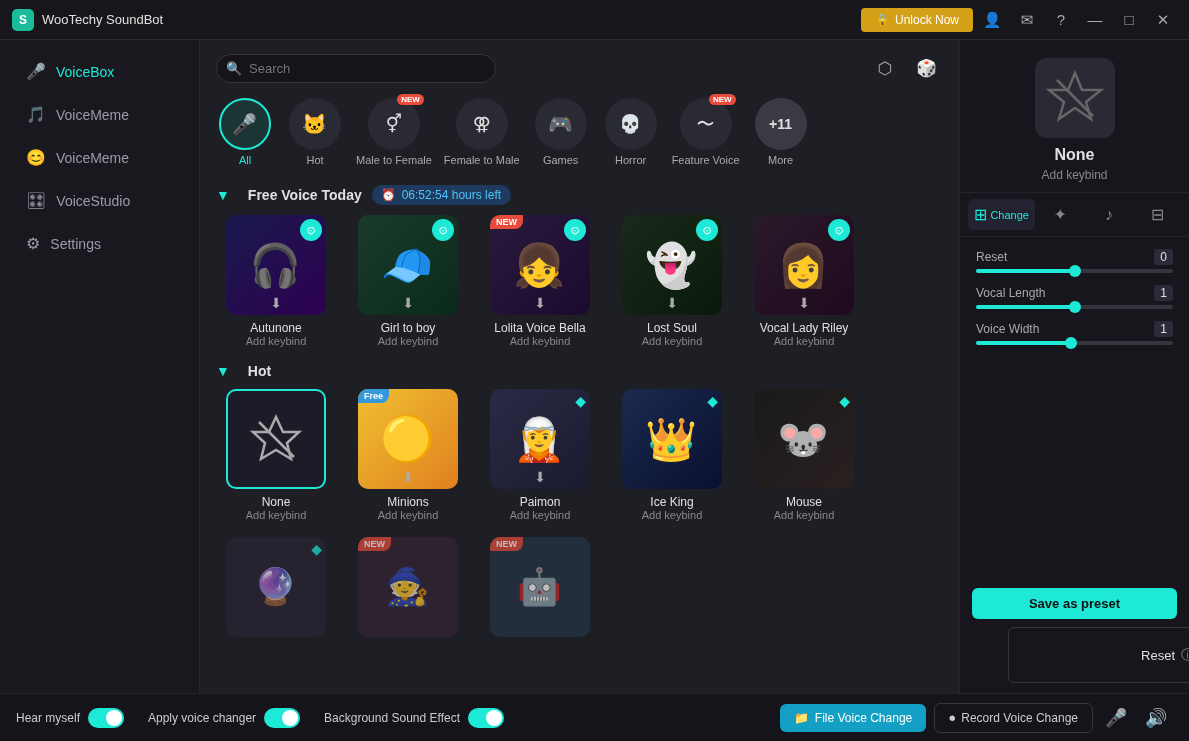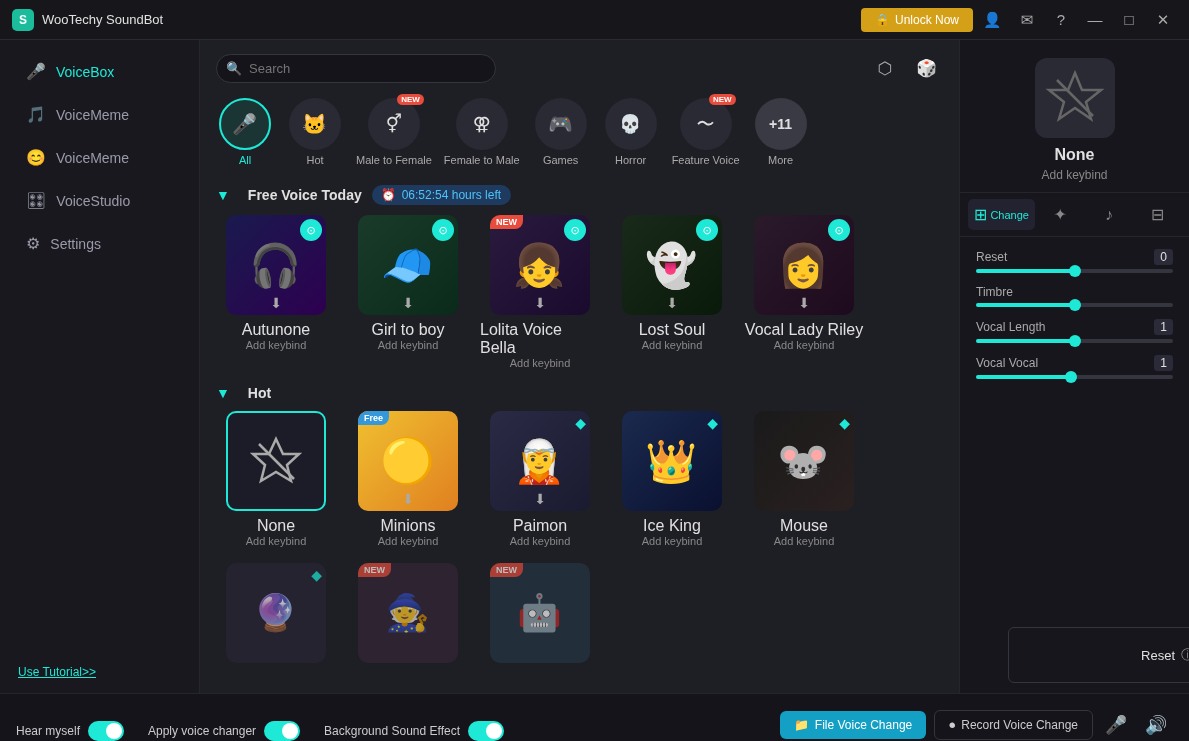--- a/index.html
+++ b/index.html
@@ -244,21 +244,21 @@
       border-radius: 10px;
       background: #2a2a35;
       position: relative;
       overflow: hidden;
       display: flex; align-items: center; justify-content: center;
       margin-bottom: 6px;
     }
     .voice-card.selected .voice-card-image {
       border: 2px solid #1de9d6;
     }
-    .voice-card-name { font-size: 16px; color: #e0e0e0; text-align: left; }
+    .voice-card-name { font-size: 12px; color: #e0e0e0; text-align: right; }
     .voice-card-keybind { font-size: 11px; color: #888; text-align: center; cursor: pointer; }
     .download-icon {
       position: absolute;
       bottom: 4px; left: 50%;
       transform: translateX(-50%);
       color: #aaa; font-size: 14px;
     }
     .card-copy-icon {
       position: absolute;
       top: 4px; right: 4px;
@@ -404,21 +404,21 @@
       width: 100%;
       display: flex; align-items: center; justify-content: flex-end; gap: 6px; margin-left: 36px;
     }
 
     
     #bottom-bar {
       height: 48px;
       background: #14141a;
       border-top: 1px solid #25252c;
       display: flex;
-      align-items: flex-end;
+      align-items: center;
       padding: 0 16px;
       gap: 24px;
     }
     .toggle-group {
       display: flex; align-items: center; gap: 8px;
     }
     .toggle-label { font-size: 12px; color: #ccc; }
     .toggle-switch {
       width: 36px; height: 20px;
       background: #1de9d6;
@@ -543,23 +543,20 @@
       <span>VoiceMeme</span>
     </div>
     <div class="sidebar-item">
       <span class="sidebar-icon">🎛</span>
       <span>VoiceStudio</span>
     </div>
     <div class="sidebar-item">
       <span class="sidebar-icon">⚙</span>
       <span>Settings</span>
     </div>
-    <div id="use-tutorial">
-      <span>Use Tutorial&gt;&gt;</span>
-    </div>
   </div>
 
   <div id="content-area">
 
     <div id="search-row">
       <div id="search-input-wrapper">
         <span id="search-icon-svg">🔍</span>
         <input id="search-input" type="text" placeholder="Search" style="">
       </div>
       <button id="share-icon-btn">⬡</button>
@@ -801,54 +798,46 @@
         <div class="slider-label-row">
           <span class="slider-label">Reset</span>
           <span class="slider-value">0</span>
         </div>
         <div class="slider-track">
           <div class="slider-fill" style="width:50%;"></div>
           <div class="slider-thumb" style="left:calc(50% - 6px);"></div>
         </div>
       </div>
 
-      <div class="slider-row">
-        <div class="slider-label-row">
-          <span class="slider-label">Timbre</span>
-        </div>
-        <div class="slider-track">
-          <div class="slider-fill" style="width:50%;"></div>
-          <div class="slider-thumb" style="left:calc(50% - 6px);"></div>
-        </div>
-      </div>
 
       <div class="slider-row">
         <div class="slider-label-row">
           <span class="slider-label">Vocal Length</span>
           <span class="slider-value">1</span>
         </div>
         <div class="slider-track">
           <div class="slider-fill" style="width:50%;"></div>
           <div class="slider-thumb" style="left:calc(50% - 6px);"></div>
         </div>
       </div>
 
       <div class="slider-row">
         <div class="slider-label-row">
-          <span class="slider-label">Vocal Vocal</span>
+          <span class="slider-label">Voice Width</span>
           <span class="slider-value">1</span>
         </div>
         <div class="slider-track">
           <div class="slider-fill" style="width:48%;"></div>
           <div class="slider-thumb" style="left:calc(48% - 6px);"></div>
         </div>
       </div>
     </div>
 
     <div id="right-bottom">
+      <button id="save-preset-btn">Save as preset</button>
       <button id="reset-btn">
         <span>Reset</span>
         <span style="color:#888;font-size:13px;">ⓘ</span>
       </button>
     </div>
   </div>
 </div>
 
 <div id="bottom-bar">
   <div class="toggle-group">

